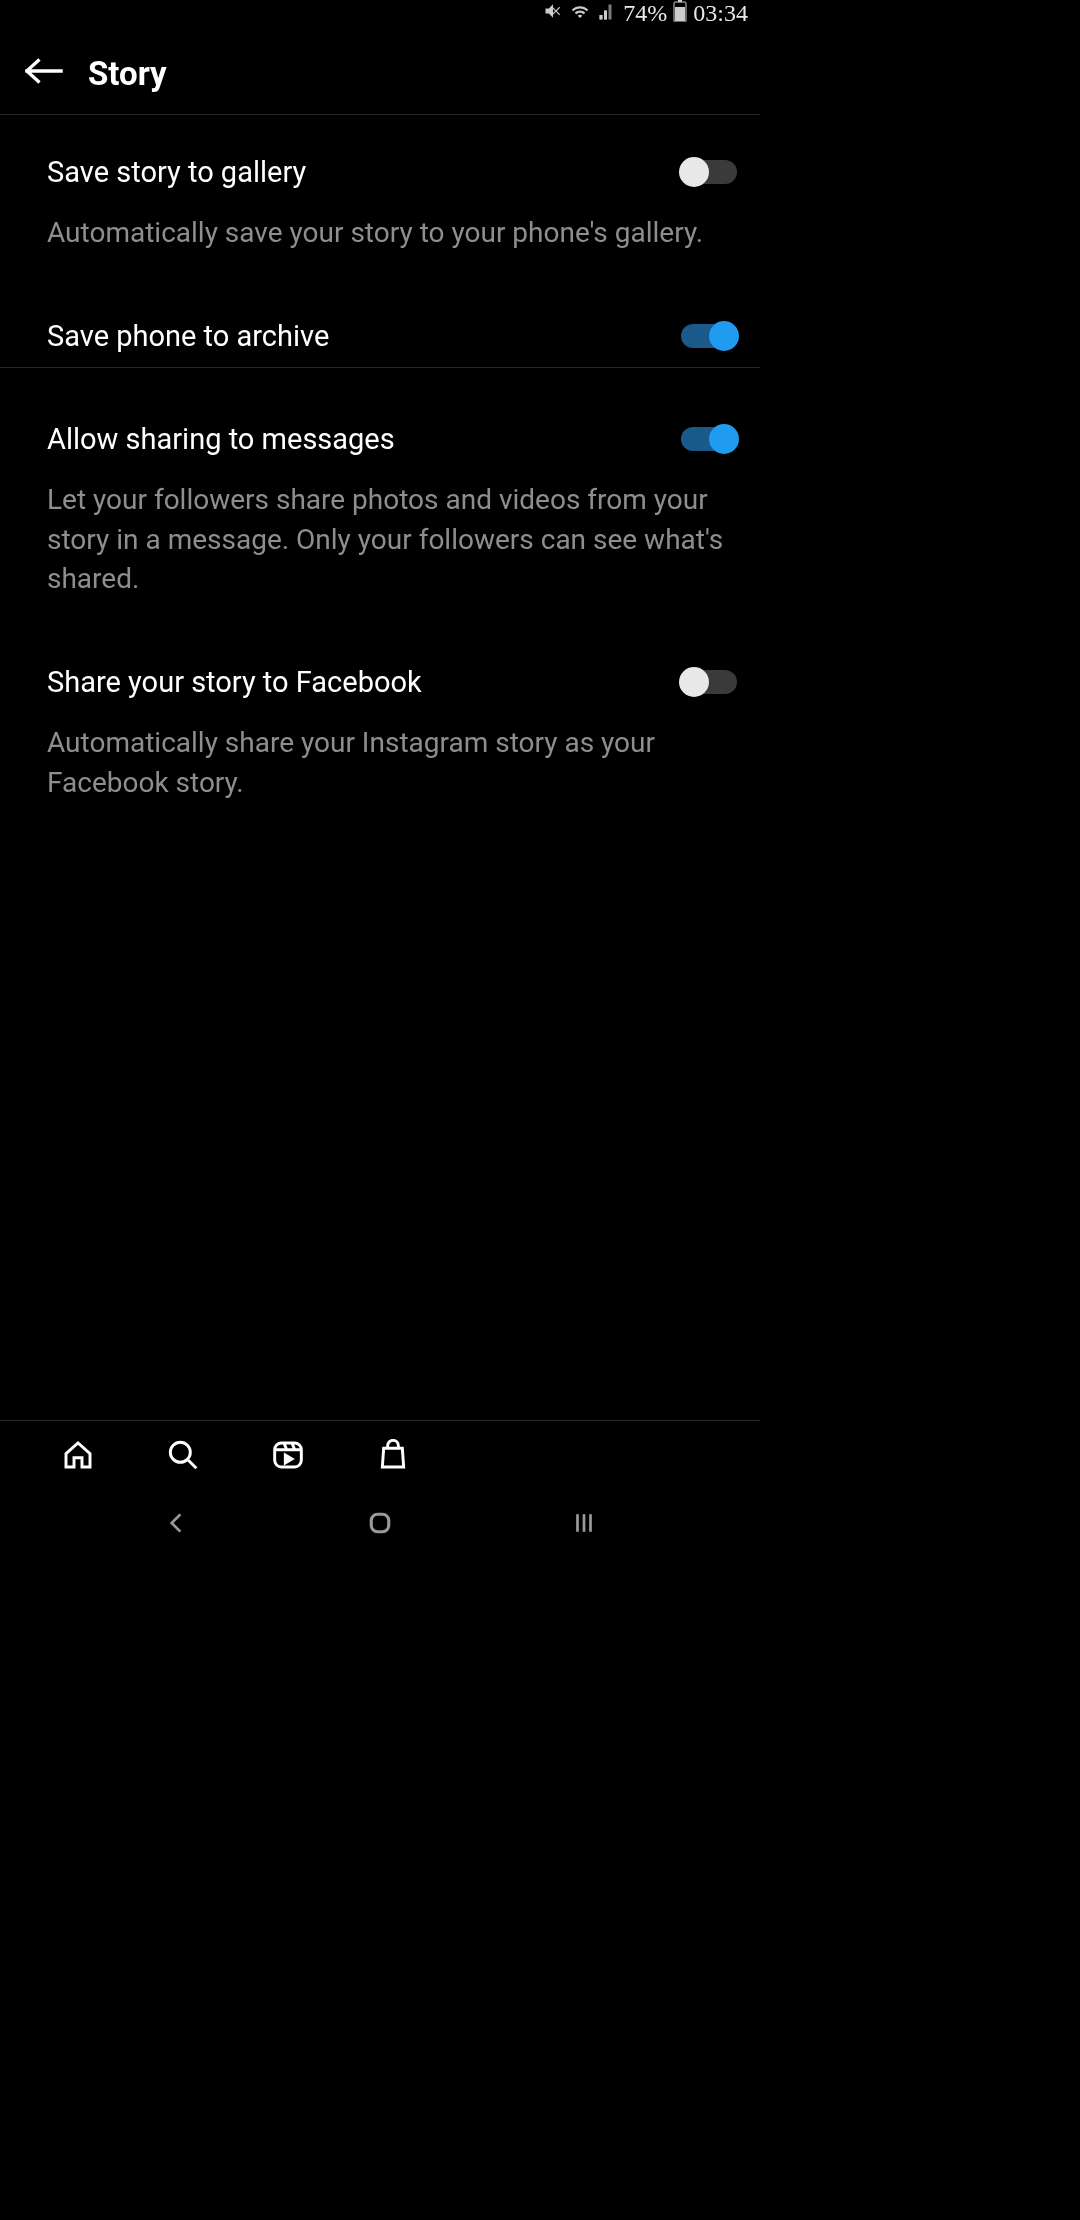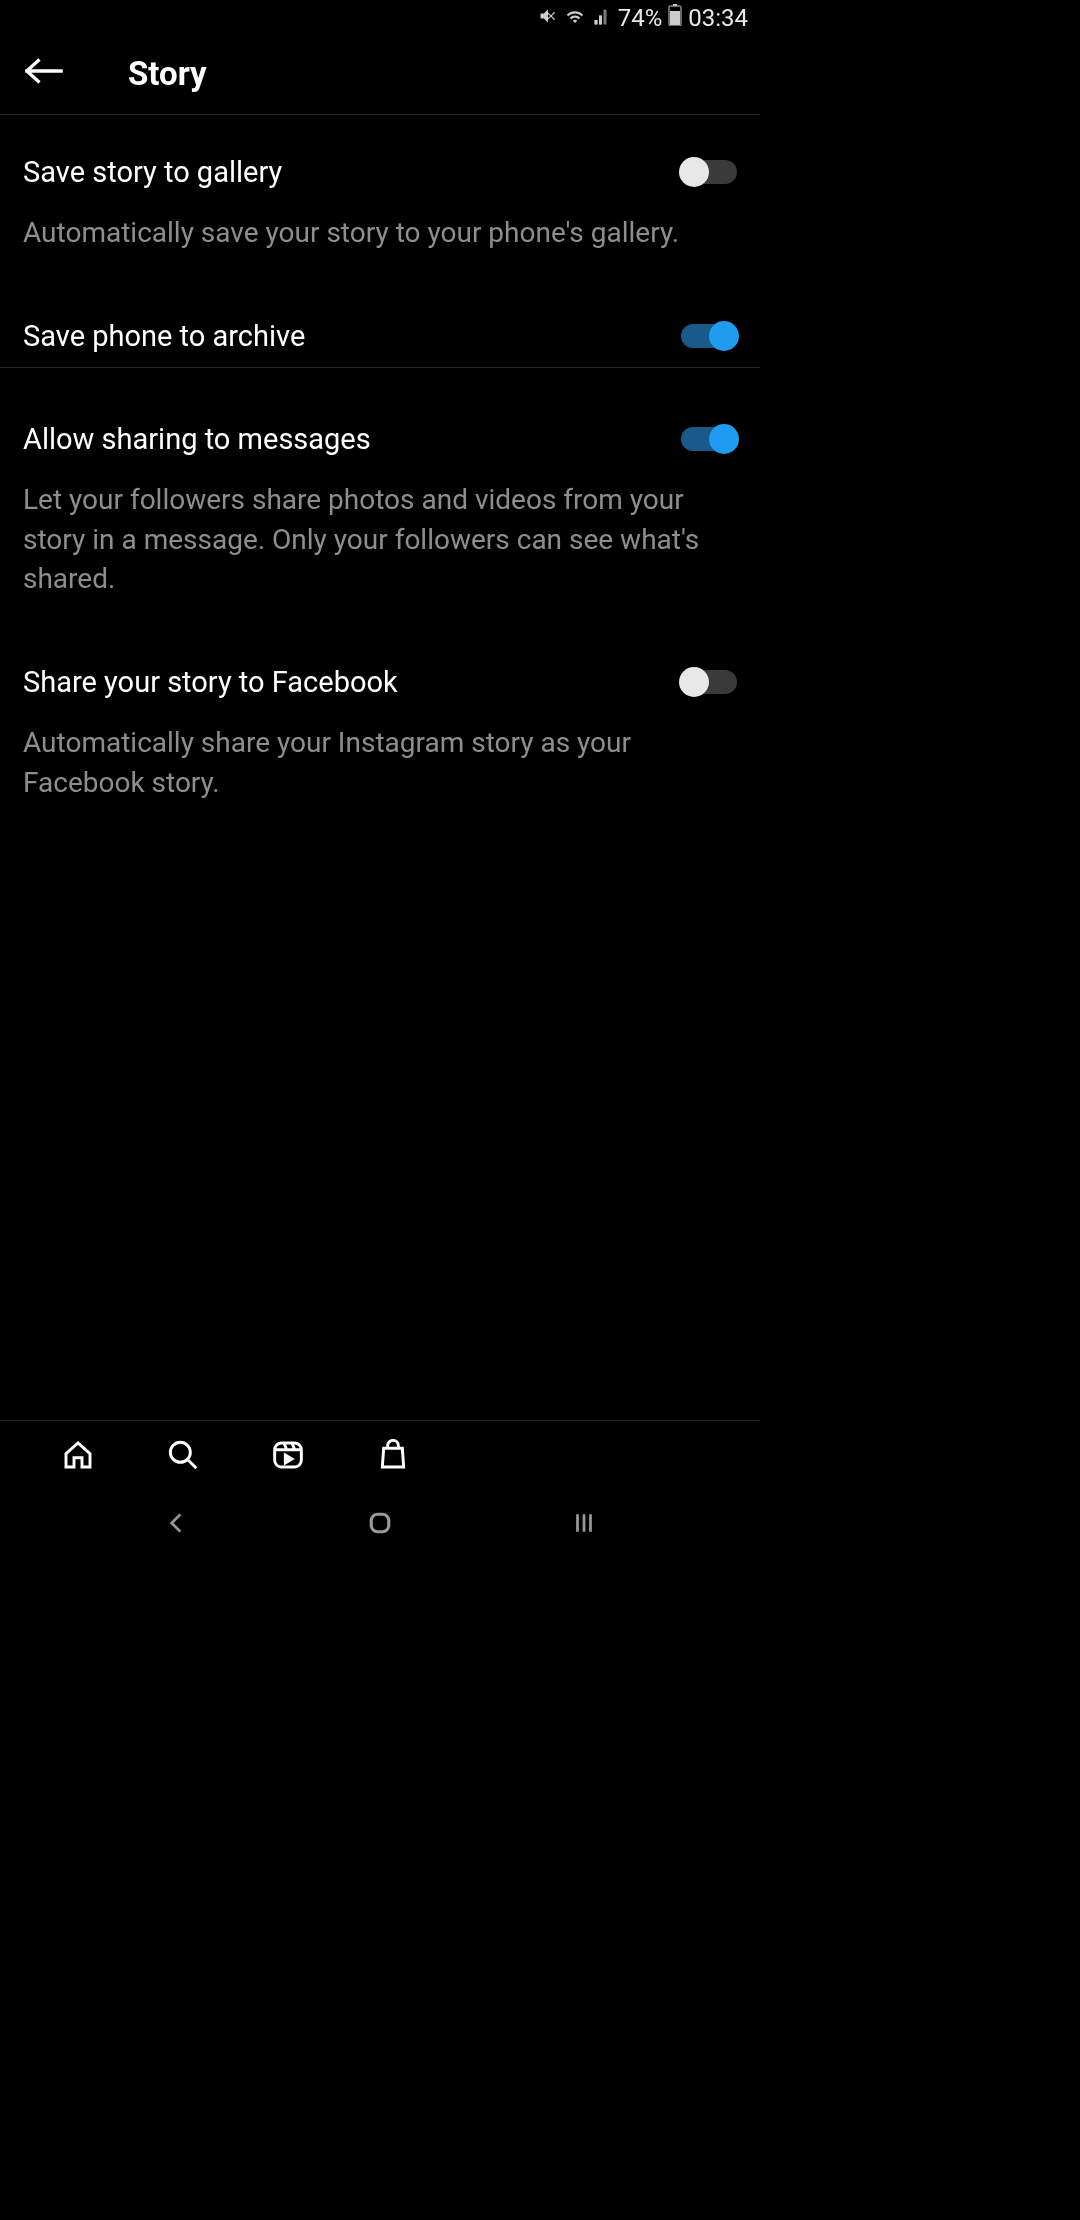--- a/index.html
+++ b/index.html
@@ -9,32 +9,33 @@
       background: #000;
       color: #fff;
       font-family: -apple-system, BlinkMacSystemFont, 'Segoe UI', Roboto, sans-serif;
       overflow: hidden;
       position: relative;
     }
     .status-bar {
       height: 32px;
       display: flex;
       justify-content: flex-end;
-      align-items: flex-end;
+      align-items: flex-start;
       padding: 0 12px;
       gap: 6px;
       font-size: 24px;
       color: #e8e8e8;
+      font-family: Liberation Serif, serif;
     }
     .header {
       height: 82px;
       display: flex;
       align-items: center;
       padding: 0 25px;
-      gap: 65px;
+      gap: 25px;
     }
     .page-title {
       font-size: 33px;
       font-weight: 700;
     }
     .divider {
       height: 1px;
       background: #262626;
       width: 100%;
     }
@@ -58,21 +59,21 @@
       line-height: 1.42;
       padding-top: 24px;
       padding-bottom: 12px;
     }
     .section-header {
       font-size: 29px;
       font-weight: 700;
       padding-top: 38px;
       padding-bottom: 8px;
     }
-    .subsection { padding-bottom: 14px; }
+    .subsection { padding-bottom: 14px; margin-left: 24px; }
     .toggle {
       width: 56px;
       height: 24px;
       border-radius: 12px;
       position: relative;
       flex-shrink: 0;
     }
     .toggle-thumb {
       width: 30px;
       height: 30px;

